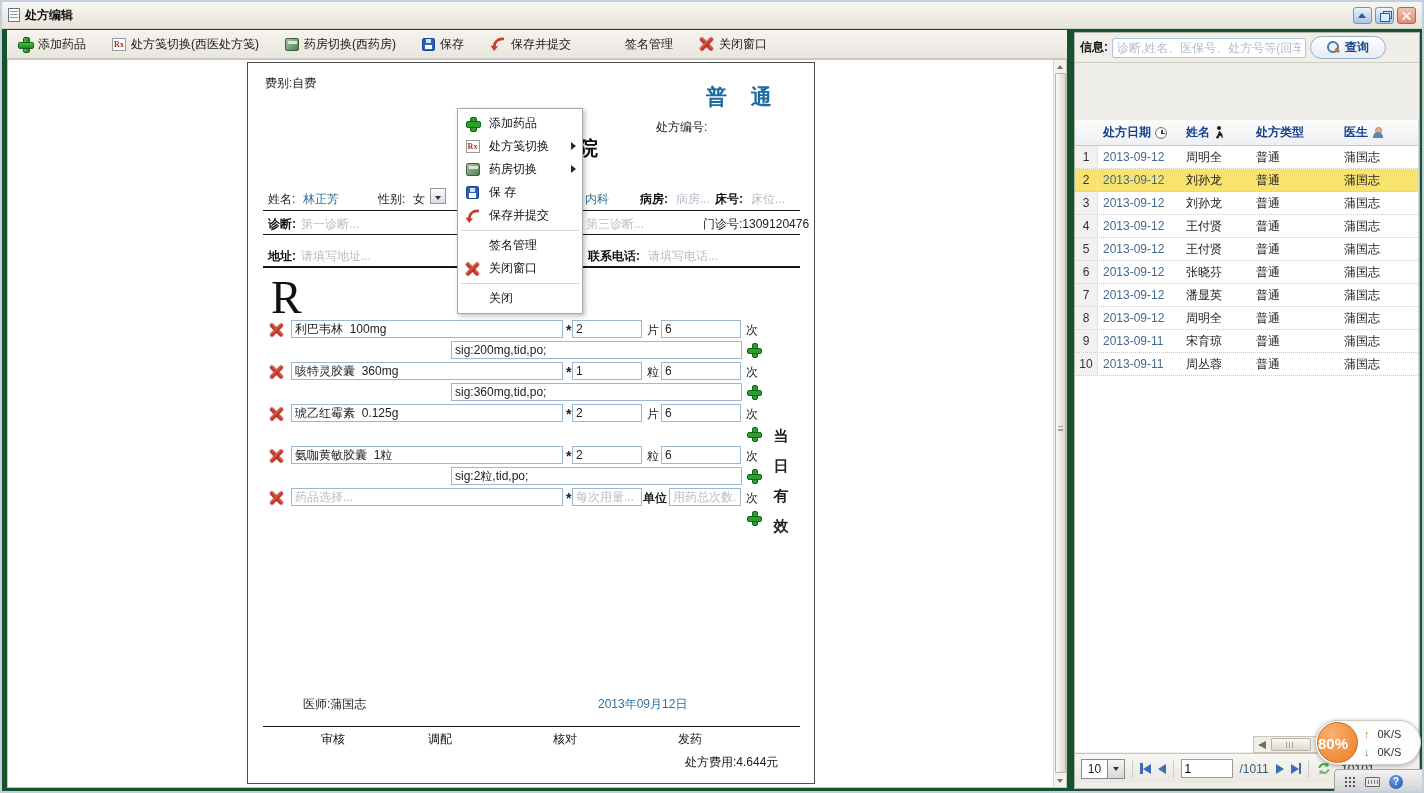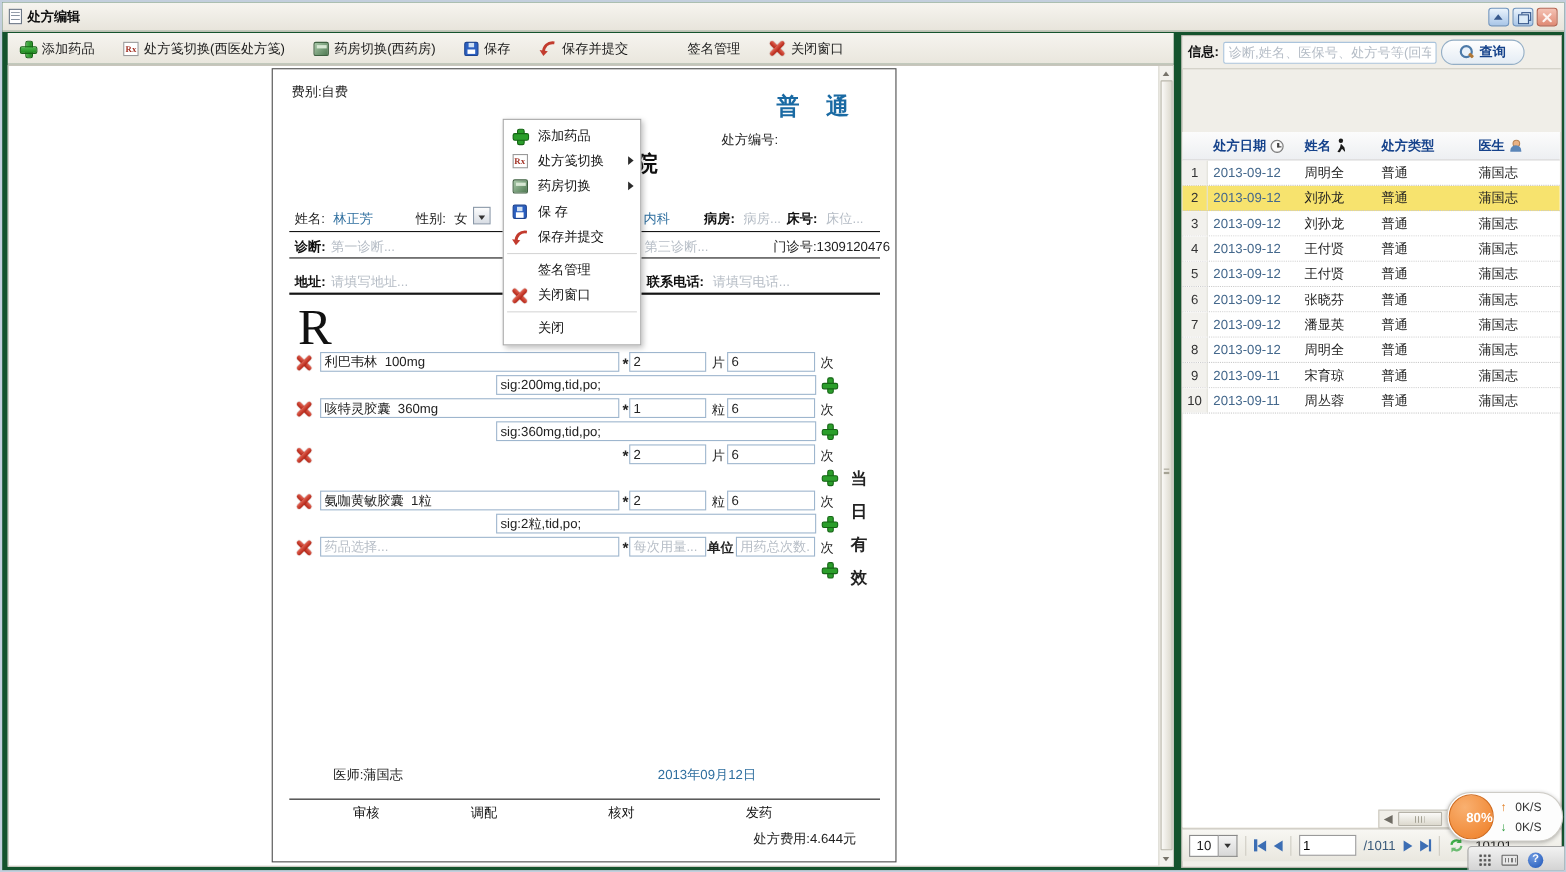--- a/index.html
+++ b/index.html
@@ -136,21 +136,21 @@
   .trow .c-date { color:#44688c; }
   .trow.hl { background:#f7e36e; }
   .trow.hl .c-no { background:#f7e36e; }
 
   .hfrag { position:absolute; left:178px; top:703px; width:70px; height:17px; background:#f1efe9; border:1px solid #c9c6bc; display:flex; align-items:center; }
   .hfrag .harrow { width:15px; height:100%; display:flex; align-items:center; justify-content:center; }
   .hthumb { width:40px; height:13px; margin-left:2px; background:linear-gradient(#fbfaf8,#dcd9ce); border:1px solid #b5b2a8; border-radius:1px; position:relative; }
   .hthumb::after { content:""; position:absolute; left:14px; top:3px; width:9px; height:6px; background:repeating-linear-gradient(90deg,#a5a294 0 1px, transparent 1px 3px); }
 
   .net-pill { position:absolute; left:240px; top:687px; width:106px; height:45px; background:#fdfdfd; border:1px solid #ceccc6; border-radius:22px; box-shadow:0 1px 4px rgba(0,0,0,.3); z-index:40; }
-  .badge80 { position:absolute; left:1px; top:1px; width:41px; height:41px; border-radius:50%; background:radial-gradient(circle at 35% 28%,#f9b070,#ee7d24); border:1px solid #cf6a1e; color:#fff; font-weight:bold; font-size:12px; line-height:41px; text-align:right; }
+  .badge80 { position:absolute; left:1px; top:1px; width:41px; height:41px; border-radius:50%; background:radial-gradient(circle at 35% 28%,#f9b070,#ee7d24); border:1px solid #cf6a1e; color:#fff; font-weight:bold; font-size:15px; line-height:41px; text-align:left; }
   .net-rows { position:absolute; left:48px; top:4px; font-size:11px; color:#333; }
   .net-rows div { display:flex; align-items:center; gap:8px; height:18px; }
   .arr-up { color:#e07818; font-weight:bold; } .arr-dn { color:#2f9e3f; font-weight:bold; }
 
   .rp-pager { position:absolute; left:0; right:0; bottom:5px; height:30px; border-top:1px solid #c6c4bb; background:linear-gradient(#f8f7f3,#e9e7df); display:flex; align-items:center; gap:7px; padding:0 6px; }
   .psize { display:flex; align-items:center; }
   .psize .ps-val { width:27px; height:20px; border:1px solid #8a8a8a; background:#fff; text-align:center; line-height:18px; }
   .psize .ps-btn { width:17px; height:20px; border:1px solid #8a8a8a; border-left:none; background:linear-gradient(#f4f4f4,#d8d8d8); display:flex; align-items:center; justify-content:center; }
   .pg-sep { width:1px; height:18px; background:#cfcdc4; }
   .pg-btn { display:flex; align-items:center; cursor:pointer; }
@@ -260,20 +260,21 @@
         <input class="inp dr-qty" readonly="" value="1" style="">
         <span class="dr-unit">粒</span>
         <input class="inp dr-times" readonly="" value="6" style="">
         <span class="dr-cnt">次</span>
         <input class="inp dr-sig" readonly="" value="sig:360mg,tid,po;" style="">
         <span class="ic ic-plus-sm dr-plus"></span>
       </div>
 
       <div class="drug-row" style="top:341px;">
         <span class="ic ic-x dr-x"></span>
+        <input class="inp dr-name" readonly="" value="琥乙红霉素  0.125g" style="">
         <span class="dr-star">*</span>
         <input class="inp dr-qty" readonly="" value="2" style="">
         <span class="dr-unit">片</span>
         <input class="inp dr-times" readonly="" value="6" style="">
         <span class="dr-cnt">次</span>
         <span class="ic ic-plus-sm dr-plus"></span>
       </div>
 
       <div class="drug-row" style="top:383px;">
         <span class="ic ic-x dr-x"></span>

